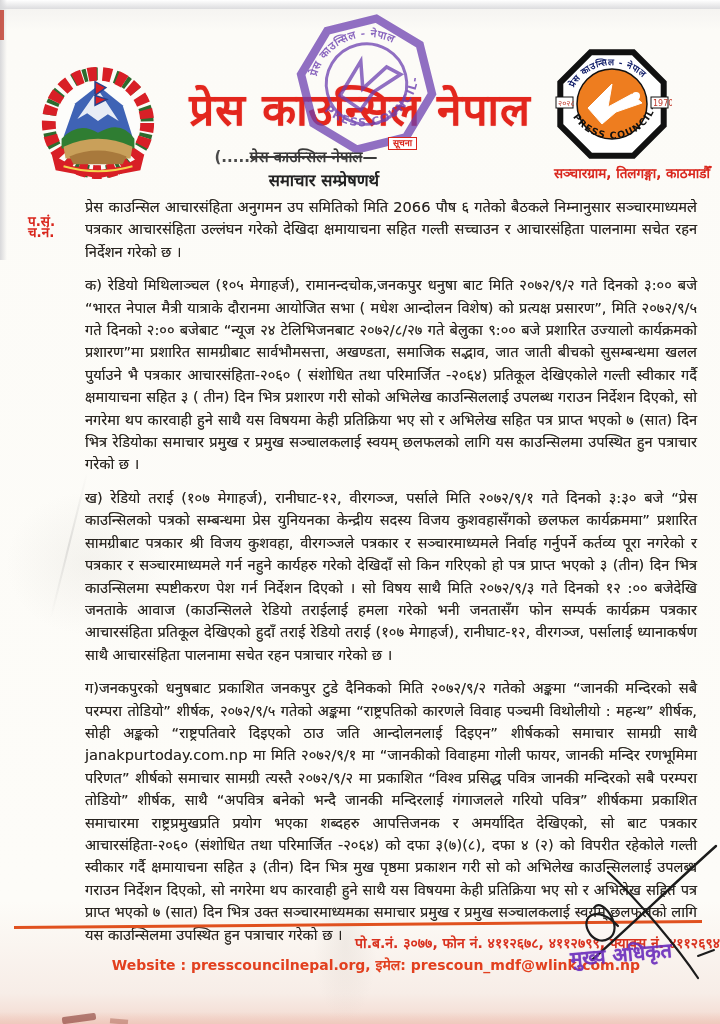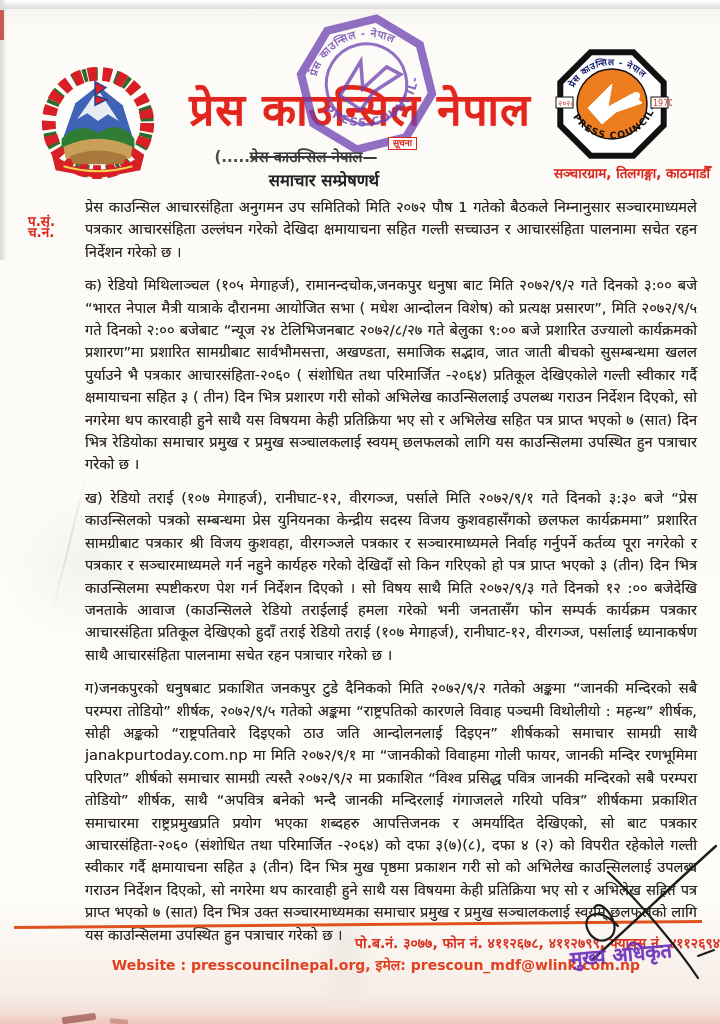--- a/index.html
+++ b/index.html
@@ -148,21 +148,21 @@
   </div>
   <div class="inserted-note">सूचना</div>
 
   <div class="subject">समाचार सम्प्रेषणर्थ</div>
   <div class="address">सञ्चारग्राम, तिलगङ्गा, काठमाडौँ</div>
 
   <div class="margin-label ml-1">प.सं.</div>
   <div class="margin-label ml-2">च.नं.</div>
 
   <div class="body-text">
-    <p>प्रेस काउन्सिल आचारसंहिता अनुगमन उप समितिको मिति २०७२ पौष 1 गतेको बैठकले निम्नानुसार सञ्चारमाध्यमले पत्रकार आचारसंहिता उल्लंघन गरेको देखिदा क्षमायाचना सहित गल्ती सच्चाउन र आचारसंहिता पालनामा सचेत रहन निर्देशन गरेको छ ।</p>
+    <p>प्रेस काउन्सिल आचारसंहिता अनुगमन उप समितिको मिति 2066 पौष ६ गतेको बैठकले निम्नानुसार सञ्चारमाध्यमले पत्रकार आचारसंहिता उल्लंघन गरेको देखिदा क्षमायाचना सहित गल्ती सच्चाउन र आचारसंहिता पालनामा सचेत रहन निर्देशन गरेको छ ।</p>
     <p>क) रेडियो मिथिलाञ्चल (१०५ मेगाहर्ज), रामानन्दचोक,जनकपुर धनुषा बाट मिति २०७२/९/२ गते दिनको ३:०० बजे “भारत नेपाल मैत्री यात्राके दौरानमा आयोजित सभा ( मधेश आन्दोलन विशेष) को प्रत्यक्ष प्रसारण”, मिति २०७२/९/५ गते दिनको २:०० बजेबाट “न्यूज २४ टेलिभिजनबाट २०७२/८/२७ गते बेलुका ९:०० बजे प्रशारित उज्यालो कार्यक्रमको प्रशारण”मा प्रशारित सामग्रीबाट सार्वभौमसत्ता, अखण्डता, समाजिक सद्भाव, जात जाती बीचको सुसम्बन्धमा खलल पुर्याउने भै पत्रकार आचारसंहिता-२०६० ( संशोधित तथा परिमार्जित -२०६४) प्रतिकूल देखिएकोले गल्ती स्वीकार गर्दै क्षमायाचना सहित ३ ( तीन) दिन भित्र प्रशारण गरी सोको अभिलेख काउन्सिललाई उपलब्ध गराउन निर्देशन दिएको,  सो नगरेमा थप कारवाही हुने साथै यस विषयमा केही प्रतिक्रिया भए सो र अभिलेख सहित पत्र प्राप्त भएको ७ (सात) दिन भित्र रेडियोका समाचार प्रमुख र प्रमुख सञ्चालकलाई स्वयम् छलफलको लागि यस काउन्सिलमा उपस्थित हुन पत्राचार गरेको छ ।</p>
     <p>ख) रेडियो तराई (१०७ मेगाहर्ज), रानीघाट-१२, वीरगञ्ज, पर्साले मिति २०७२/९/१ गते दिनको ३:३० बजे “प्रेस काउन्सिलको पत्रको सम्बन्धमा प्रेस युनियनका केन्द्रीय सदस्य विजय कुशवहासँगको छलफल कार्यक्रममा” प्रशारित सामग्रीबाट पत्रकार श्री विजय कुशवहा, वीरगञ्जले पत्रकार र सञ्चारमाध्यमले निर्वाह गर्नुपर्ने कर्तव्य पूरा नगरेको र पत्रकार र सञ्चारमाध्यमले गर्न नहुने कार्यहरु गरेको देखिदाँ सो किन गरिएको हो पत्र प्राप्त भएको ३ (तीन) दिन भित्र काउन्सिलमा स्पष्टीकरण पेश गर्न  निर्देशन दिएको । सो विषय साथै मिति २०७२/९/३ गते दिनको १२ :०० बजेदेखि जनताके आवाज (काउन्सिलले रेडियो तराईलाई हमला गरेको भनी जनतासँग फोन सम्पर्क कार्यक्रम पत्रकार आचारसंहिता प्रतिकूल देखिएको हुदाँ तराई रेडियो तराई (१०७ मेगाहर्ज), रानीघाट-१२, वीरगञ्ज, पर्सालाई ध्यानाकर्षण साथै आचारसंहिता पालनामा सचेत रहन पत्राचार गरेको छ ।</p>
     <p>ग)जनकपुरको धनुषबाट प्रकाशित जनकपुर टुडे दैनिकको मिति २०७२/९/२ गतेको अङ्कमा “जानकी मन्दिरको सबै परम्परा तोडियो” शीर्षक, २०७२/९/५ गतेको अङ्कमा “राष्ट्रपतिको कारणले विवाह पञ्चमी विथोलीयो : महन्थ” शीर्षक, सोही अङ्कको “राष्ट्रपतिवारे दिइएको ठाउ जति आन्दोलनलाई दिइएन” शीर्षकको समाचार सामग्री साथै janakpurtoday.com.np  मा मिति २०७२/९/१ मा “जानकीको विवाहमा गोली फायर, जानकी मन्दिर रणभूमिमा परिणत” शीर्षको समाचार सामग्री त्यस्तै २०७२/९/२ मा प्रकाशित “विश्व प्रसिद्ध पवित्र जानकी मन्दिरको सबै परम्परा तोडियो” शीर्षक, साथै “अपवित्र बनेको भन्दै जानकी मन्दिरलाई गंगाजलले गरियो पवित्र” शीर्षकमा प्रकाशित समाचारमा राष्ट्रप्रमुखप्रति प्रयोग भएका शब्दहरु आपत्तिजनक र अमर्यादित देखिएको, सो बाट पत्रकार आचारसंहिता-२०६० (संशोधित तथा परिमार्जित -२०६४) को दफा ३(७)(८), दफा ४ (२) को विपरीत रहेकोले गल्ती स्वीकार गर्दै क्षमायाचना सहित ३ (तीन) दिन भित्र मुख पृष्ठमा प्रकाशन गरी सो को अभिलेख काउन्सिललाई उपलब्ध गराउन निर्देशन दिएको,  सो नगरेमा थप कारवाही हुने साथै यस विषयमा केही प्रतिक्रिया भए सो र अभिलेख सहित पत्र प्राप्त भएको ७ (सात) दिन भित्र उक्त सञ्चारमाध्यमका समाचार प्रमुख र प्रमुख सञ्चालकलाई स्वयम् छलफलको लागि यस काउन्सिलमा उपस्थित हुन पत्राचार गरेको छ ।</p>
   </div>
 
   <div class="orange-rule"></div>
   <div class="footer-line1">पो.ब.नं. ३०७७, फोन नं. ४११२६७८, ४११२७९९, फ्याक्स नं. ४११२६९४</div>
   <div class="footer-line2">Website : presscouncilnepal.org, इमेल: prescoun_mdf@wlink.com.np</div>
 
   <div class="signature">

